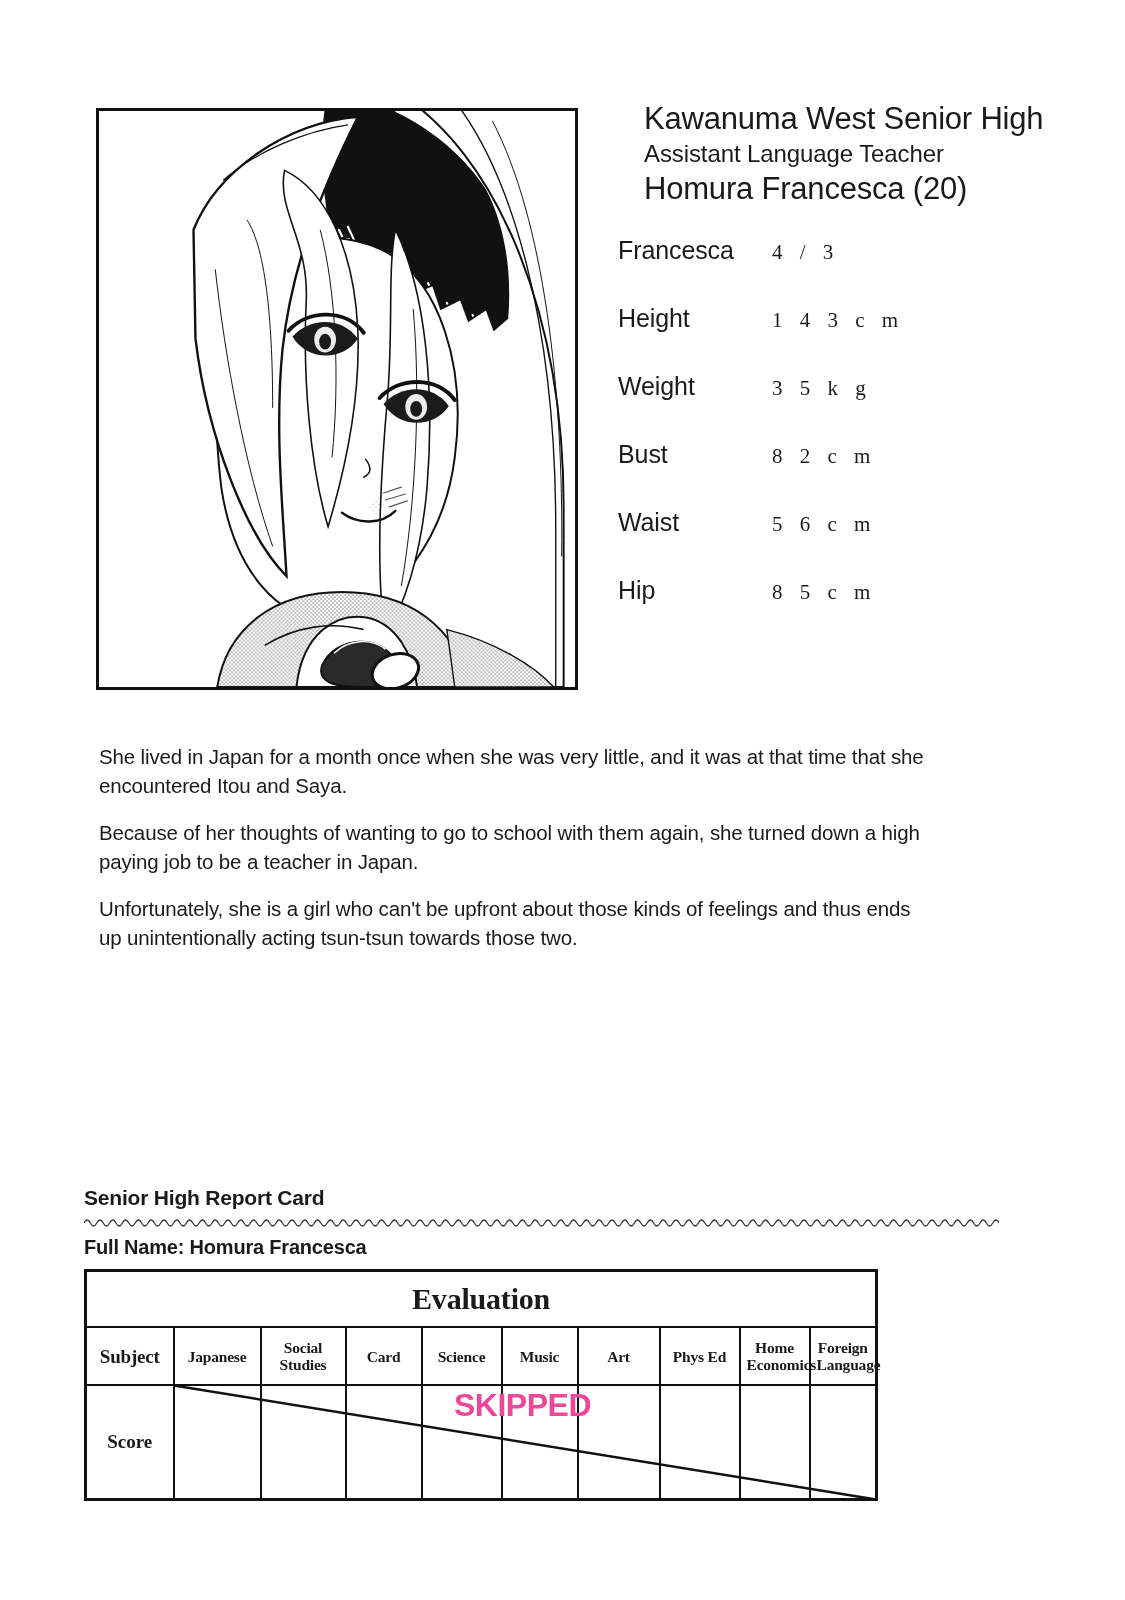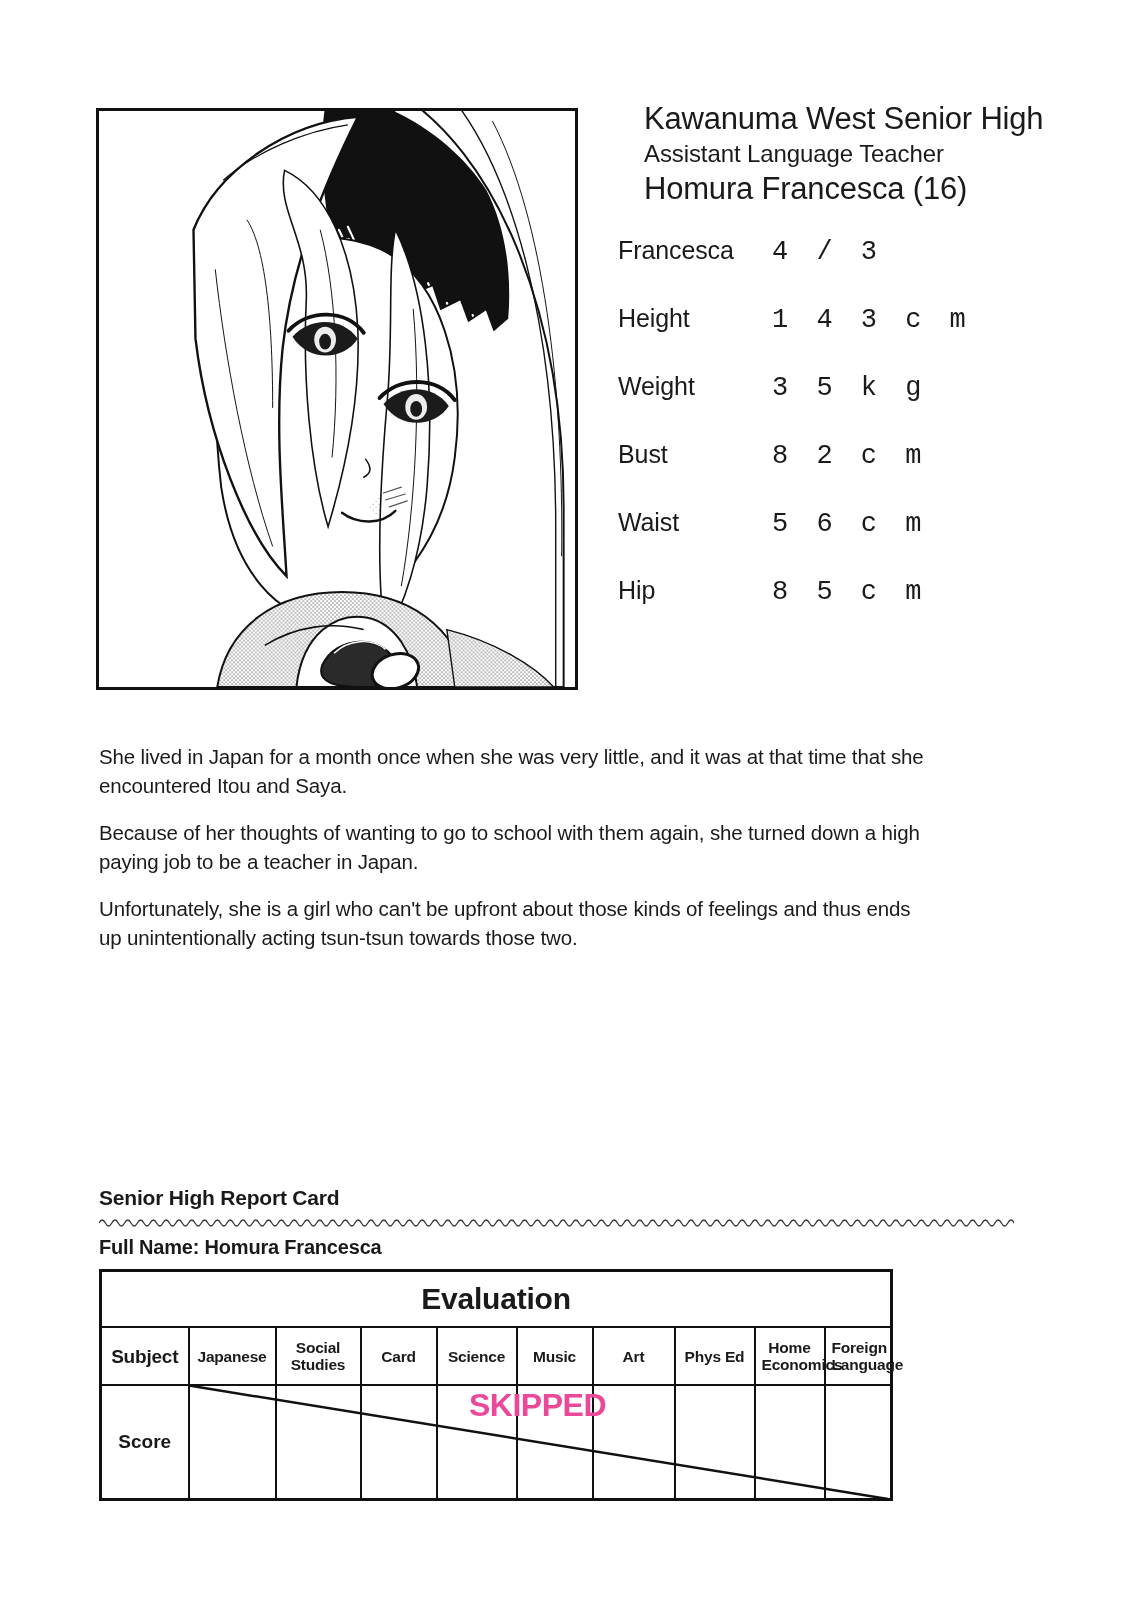--- a/index.html
+++ b/index.html
@@ -65,22 +65,22 @@
     display: flex;
     align-items: baseline;
     height: 68px;
   }
   .stat-label {
     width: 154px;
     font-size: 25px;
     letter-spacing: -0.1px;
   }
   .stat-value {
-    font-family: Liberation Mono, monospace;
-    font-size: 27px;
+    font-family: Liberation Serif, serif;
+    font-size: 21px;
     letter-spacing: 6px;
     white-space: pre;
   }
 
   
   .description {
     position: absolute;
     left: 99px;
     top: 742px;
     width: 835px;
@@ -88,21 +88,21 @@
   .description p {
     margin: 0 0 18px 0;
     font-size: 20.5px;
     line-height: 29px;
     letter-spacing: -0.15px;
   }
 
   
   .report-card {
     position: absolute;
-    left: 99px;
+    left: 84px;
     top: 1186px;
     width: 915px;
   }
   .report-title {
     font-size: 21px;
     font-weight: bold;
     letter-spacing: -0.2px;
     margin: 0 0 6px 0;
   }
   .wavy-divider {
@@ -129,20 +129,21 @@
     table-layout: fixed;
     background: transparent;
   }
   table.grade-table,
   table.grade-table th,
   table.grade-table td {
     border: 2px solid #111;
   }
   table.grade-table {
     border-width: 3px;
+    font-family: Liberation Serif, serif;
   }
   .eval-cell {
     height: 52px;
     text-align: center;
     font-size: 30px;
     font-weight: bold;
     letter-spacing: -0.2px;
   }
   .subject-head {
     height: 56px;
@@ -282,21 +283,21 @@
       <path d="M238 548 C 252 534, 276 532, 290 544" fill="none" stroke="#ffffff" stroke-width="1.4"></path>
 
       <path d="M352 524 C 400 536, 440 560, 460 582 L360 582 Z" fill="url(#screentone)" stroke="#111" stroke-width="1.4"></path>
     </g>
   </svg>
 </div>
 
 <div class="profile-header">
   <div class="school-name">Kawanuma West Senior High</div>
   <div class="role-title">Assistant Language Teacher</div>
-  <div class="char-name">Homura Francesca (16)</div>
+  <div class="char-name">Homura Francesca (20)</div>
 </div>
 
 <div class="stats">
   <div class="stat-row">
     <span class="stat-label">Francesca</span>
     <span class="stat-value">4 / 3</span>
   </div>
   <div class="stat-row">
     <span class="stat-label">Height</span>
     <span class="stat-value">1 4 3 c m</span>

